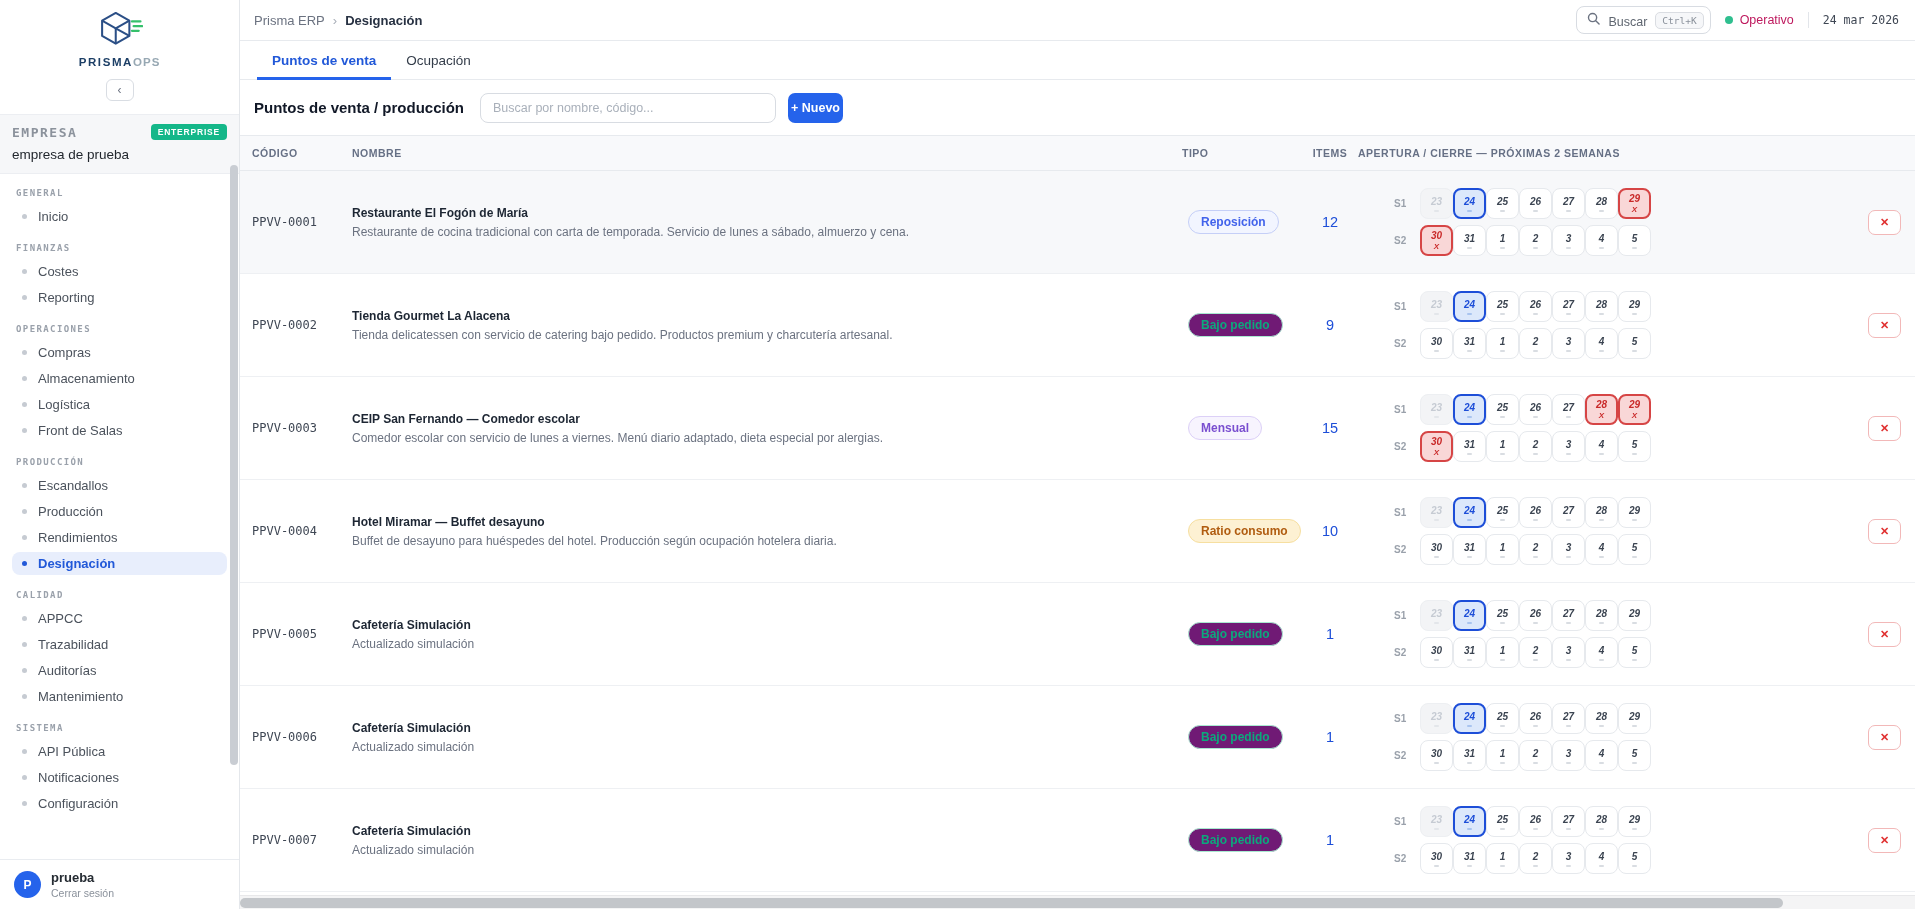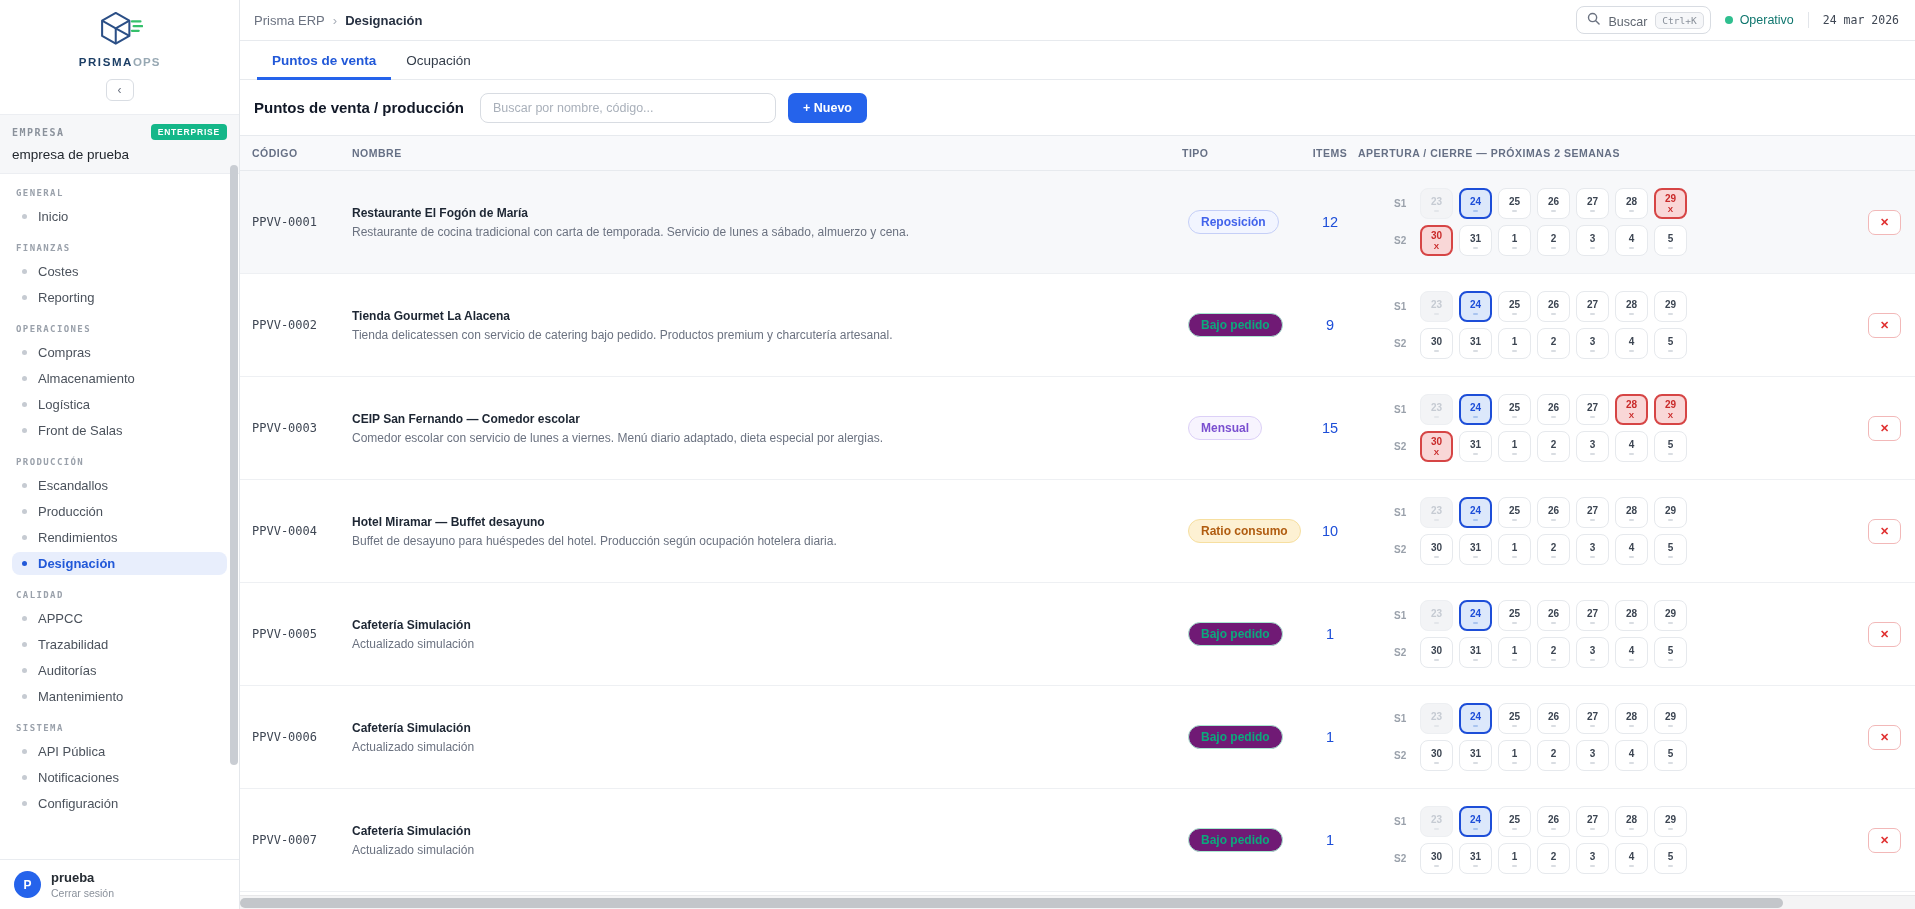--- a/index.html
+++ b/index.html
@@ -8,21 +8,21 @@
   .app{display:flex;width:100%;height:100%;}
 
   
   .sidebar{width:240px;min-width:240px;border-right:1px solid #e4e7eb;display:flex;flex-direction:column;position:relative;background:#fff;}
   .logo-area{padding:9px 0 2px;display:flex;flex-direction:column;align-items:center;}
   .wordmark{font-size:11.5px;font-weight:700;letter-spacing:1.6px;color:#1d3f66;margin-top:1px;}
   .wordmark .suffix{color:#97a8b3;font-weight:600;letter-spacing:1px;}
   .collapse-btn{margin:9px auto 13px;width:28px;height:22px;border:1px solid #d9dde3;border-radius:6px;background:#fff;color:#6b7280;font-size:12px;display:flex;align-items:center;justify-content:center;cursor:pointer;}
   .company-block{background:#f6f7f9;border-top:1px solid #eceef2;border-bottom:1px solid #eceef2;padding:9px 12px 11px;}
   .company-top{display:flex;align-items:center;justify-content:space-between;}
-  .company-label{font-family:"DejaVu Sans Mono",monospace;font-size:10px;letter-spacing:1.5px;color:#8b929c;font-weight:700;text-align:right;}
+  .company-label{font-family:"DejaVu Sans Mono",monospace;font-size:13px;letter-spacing:1.5px;color:#8b929c;font-weight:700;text-align:right;}
   .enterprise-badge{background:#14b789;color:#fff;font-size:8.5px;font-weight:700;letter-spacing:.8px;border-radius:4px;padding:3px 7px;}
   .company-name{margin-top:7px;font-size:13.5px;color:#22272e;}
   .nav{flex:1;padding:8px 12px 0;overflow:hidden;}
   .nav-section-label{font-family:"DejaVu Sans Mono",monospace;font-size:9px;letter-spacing:1.4px;color:#9aa1ab;font-weight:700;margin:15px 4px 7px;}
   .nav-section-label:first-child{margin-top:6px;}
   .nav-item{display:flex;align-items:center;gap:11px;padding:4px 10px;margin-bottom:3px;border-radius:8px;font-size:13px;color:#4b525c;cursor:pointer;}
   .bullet{width:5px;height:5px;border-radius:50%;background:#c6cbd2;flex:none;}
   .nav-item.active{background:#e8eefc;color:#2158d8;font-weight:700;}
   .nav-item.active .bullet{background:#2158d8;}
   .user-row{border-top:1px solid #e9ecf0;padding:10px 14px;display:flex;align-items:center;gap:10px;}
@@ -35,35 +35,35 @@
   .main{flex:1;display:flex;flex-direction:column;position:relative;min-width:0;background:#fff;}
   .topbar{height:41px;border-bottom:1px solid #e7eaee;display:flex;align-items:center;justify-content:space-between;padding:0 16px 0 14px;flex:none;}
   .breadcrumb{display:flex;align-items:center;gap:8px;font-size:13px;}
   .crumb-root{color:#6b7280;cursor:pointer;}
   .crumb-sep{color:#a8aeb8;}
   .crumb-current{color:#273142;font-weight:700;}
   .topbar-right{display:flex;align-items:center;gap:14px;}
   .search-pill{display:flex;align-items:flex-end;gap:8px;border:1px solid #d8dce2;border-radius:8px;padding:4px 6px 4px 10px;cursor:pointer;background:#fff;}
   .search-pill .q{color:#5f6670;font-size:12.5px;}
   .kbd{border:1px solid #dadde2;background:#f6f7f9;border-radius:5px;font-family:"DejaVu Sans Mono",monospace;font-size:9.5px;color:#8a919b;padding:2px 6px;}
-  .status{display:flex;align-items:center;gap:7px;font-size:12.5px;color:#0f766e;}
+  .status{display:flex;align-items:center;gap:7px;font-size:12.5px;color:#be185d;}
   .dot{width:8px;height:8px;border-radius:50%;background:#2fbf8f;}
   .vsep{width:1px;height:16px;background:#e2e5ea;}
   .date{font-family:"DejaVu Sans Mono",monospace;font-size:11.5px;color:#3f4754;}
 
   .tabsbar{height:39px;border-bottom:1px solid #e7eaee;display:flex;padding-left:17px;flex:none;}
   .tab{display:flex;align-items:center;padding:0 15px;font-size:13.5px;color:#343d4a;position:relative;cursor:pointer;}
   .tab.active{color:#2158d8;font-weight:700;}
   .tab.active::after{content:"";position:absolute;left:0;right:0;bottom:-1px;height:3px;background:#2563eb;}
 
   .toolbar{height:55px;display:flex;align-items:center;padding:0 16px 0 14px;gap:12px;flex:none;}
   .page-title{font-size:15px;font-weight:700;color:#111827;margin-right:4px;}
   .search-input{width:296px;height:30px;border:1px solid #d8dce2;border-radius:8px;padding:0 12px;font-size:12.5px;color:#374151;outline:none;font-family:inherit;}
   .search-input::placeholder{color:#a9b0ba;}
-  .new-btn{background:#2563eb;color:#fff;border:none;border-radius:7px;font-size:12.5px;font-weight:700;padding:8px 15px;cursor:pointer;font-family:inherit;}
+  .new-btn{background:#2563eb;color:#fff;border:none;border-radius:7px;font-size:12.5px;font-weight:700;padding:8px 3px;cursor:pointer;font-family:inherit;}
 
   .grid{display:grid;grid-template-columns:100px 830px 120px 56px 510px 33px;align-items:center;padding:0 12px;}
   .table-header{height:36px;background:#f8f9fb;border-top:1px solid #e7eaee;border-bottom:1px solid #e7eaee;flex:none;}
   .th{font-size:10.5px;font-weight:700;color:#667085;letter-spacing:.5px;}
   .th.items{text-align:center;}
   .rows{flex:1;overflow:hidden;}
   .row{height:103px;border-bottom:1px solid #eef0f3;background:#fff;}
   .row.highlighted{background:#f7f8fa;}
   .code{font-family:"DejaVu Sans Mono",monospace;font-size:12px;color:#3f4754;}
   .name{font-size:12px;font-weight:700;color:#1d2633;margin-bottom:5px;}
@@ -71,21 +71,21 @@
   .type-cell{padding-left:6px;}
   .badge{display:inline-block;border-radius:999px;padding:4px 12px;font-size:12px;font-weight:700;border:1px solid;}
   .badge.blue{color:#4263eb;border-color:#c5cff7;background:#f2f5ff;}
   .badge.green{color:#0ba97c;border-color:#a9e9d1;background:#701a75;}
   .badge.purple{color:#7a4fd0;border-color:#dcd0f7;background:#f7f4fe;}
   .badge.amber{color:#b05c10;border-color:#f6dfa0;background:#fdf1d3;}
   .items-val{text-align:center;font-size:14.5px;color:#1d4ed8;}
   .cal{padding-left:36px;display:flex;flex-direction:column;gap:6px;}
   .week{display:flex;align-items:center;}
   .week-label{width:26px;font-size:10px;font-weight:700;color:#9aa1ab;flex:none;}
-  .days{display:flex;gap:6px;}
+  .days{display:flex;font-style:italic;}
   .day{width:33px;height:31px;border:1px solid #e6e9ed;border-radius:8px;background:#fff;display:flex;flex-direction:column;align-items:center;justify-content:center;cursor:pointer;}
   .day .num{font-size:10px;font-weight:700;color:#3c4552;line-height:11px;}
   .day .dash{width:5px;height:2px;border-radius:1px;background:#d9dde2;margin-top:3px;}
   .day.past{background:#f3f4f6;border-color:#edeff2;}
   .day.past .num{color:#c6cbd3;}
   .day.past .dash{background:#e3e6ea;}
   .day.today{background:#dce8fb;border:2px solid #1d4ed8;}
   .day.today .num{color:#1d4ed8;}
   .day.today .dash{background:#a9c4ef;}
   .day.closed{background:#f9d7d7;border:2px solid #d64545;}

